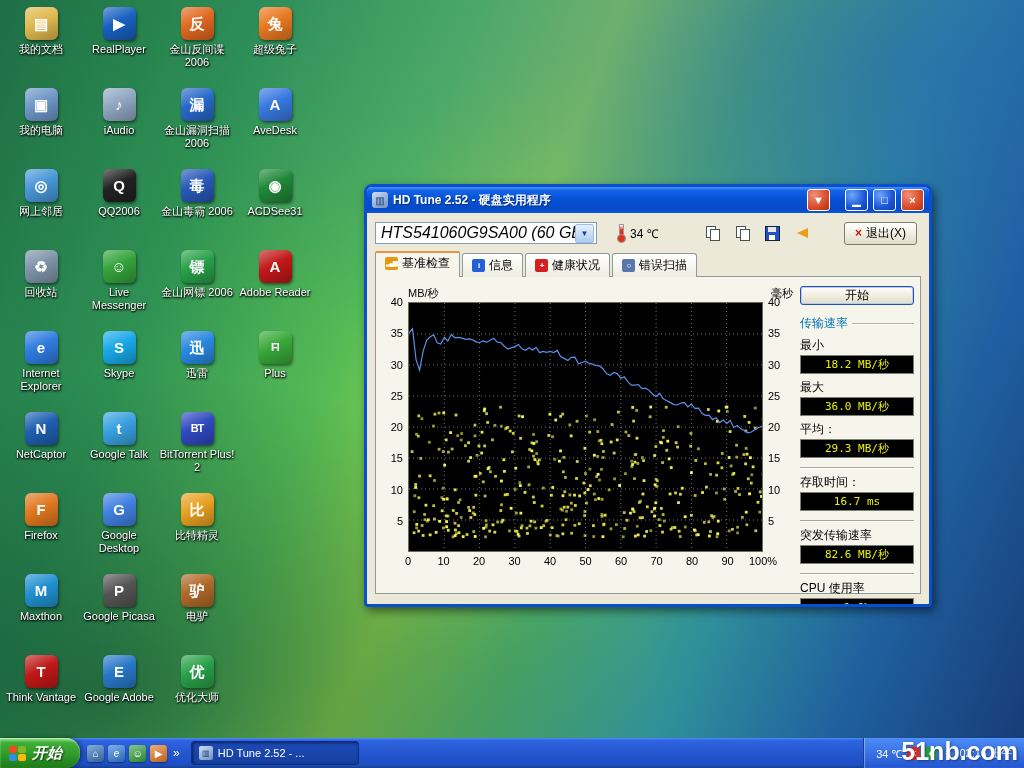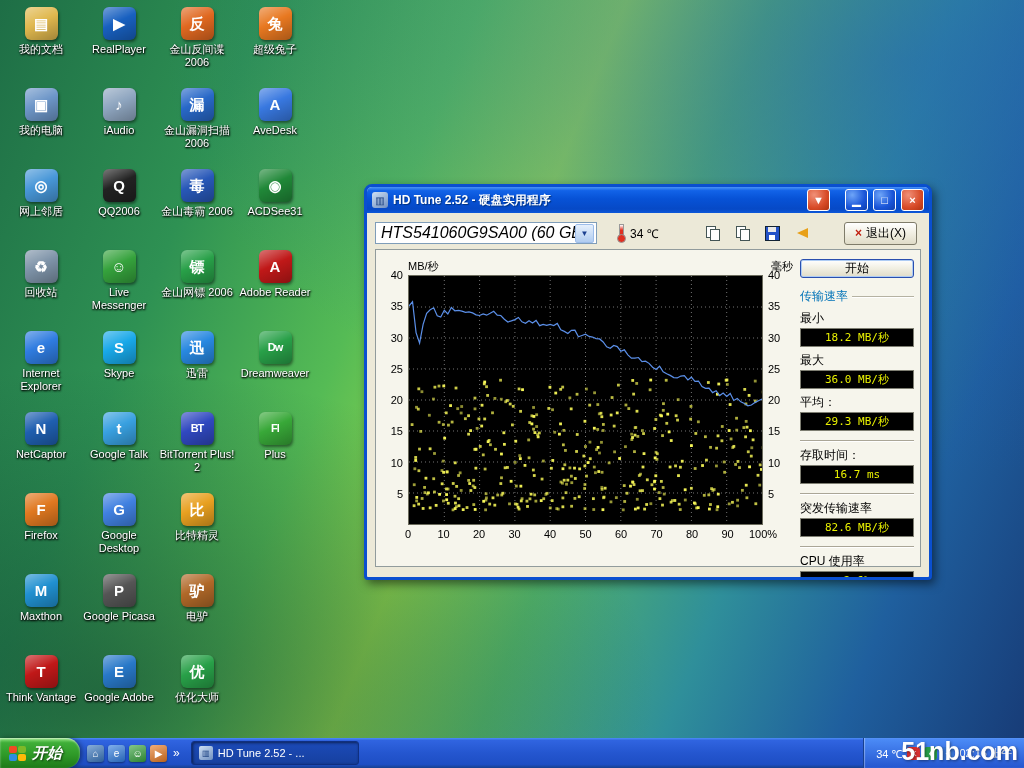--- a/index.html
+++ b/index.html
@@ -265,24 +265,20 @@
       </div>
       <div class="dicon">
         <div class="di-tile" style="background-color: rgb(32, 136, 56);">◉</div>
         <div class="di-label">ACDSee31</div>
       </div>
       <div class="dicon">
         <div class="di-tile" style="background-color: rgb(192, 24, 24);">A</div>
         <div class="di-label">Adobe Reader</div>
       </div>
       <div class="dicon">
-        <div class="di-tile small" style="background-color: rgb(40, 160, 72);">Dw</div>
-        <div class="di-label">Dreamweaver</div>
-      </div>
-      <div class="dicon">
         <div class="di-tile small" style="background-color: rgb(56, 168, 56);">Fl</div>
         <div class="di-label">Plus</div>
       </div>
     </div>
 
   <div class="window">
     <div class="titlebar">
       <span class="title-ico">▥</span>
       <span class="title-text">HD Tune 2.52 - 硬盘实用程序</span>
       <span class="cap red drop">▼</span>
@@ -316,20 +312,38 @@
         <span class="tool-btn">
             <span class="ic-horn"></span>
           </span>
       </div>
       <button class="xp-btn exit-btn">
         <span class="exit-x">×</span>
         <span>退出(X)</span>
       </button>
     </div>
 
+    <div class="tabs" id="tabs">
+        <div class="tab active">
+          <span class="tab-ico" style="background: rgb(232, 152, 15); font-size: 6px;">▂▄▆</span>
+          <span>基准检查</span>
+        </div>
+        <div class="tab">
+          <span class="tab-ico" style="background: rgb(36, 96, 216);">i</span>
+          <span>信息</span>
+        </div>
+        <div class="tab">
+          <span class="tab-ico" style="background: rgb(212, 32, 32);">+</span>
+          <span>健康状况</span>
+        </div>
+        <div class="tab">
+          <span class="tab-ico" style="background: rgb(88, 120, 168);">○</span>
+          <span>错误扫描</span>
+        </div>
+      </div>
 
     <div class="tab-panel">
 
       <div class="chart-grid">
         <span class="ax-lbl ax-left">MB/秒</span>
         <span class="ax-lbl ax-right">毫秒</span>
         <div class="yticks-l" id="yticks-l">
             <span class="ytick" style="top: 0%;">40</span>
             <span class="ytick" style="top: 12.5%;">35</span>
             <span class="ytick" style="top: 25%;">30</span>

